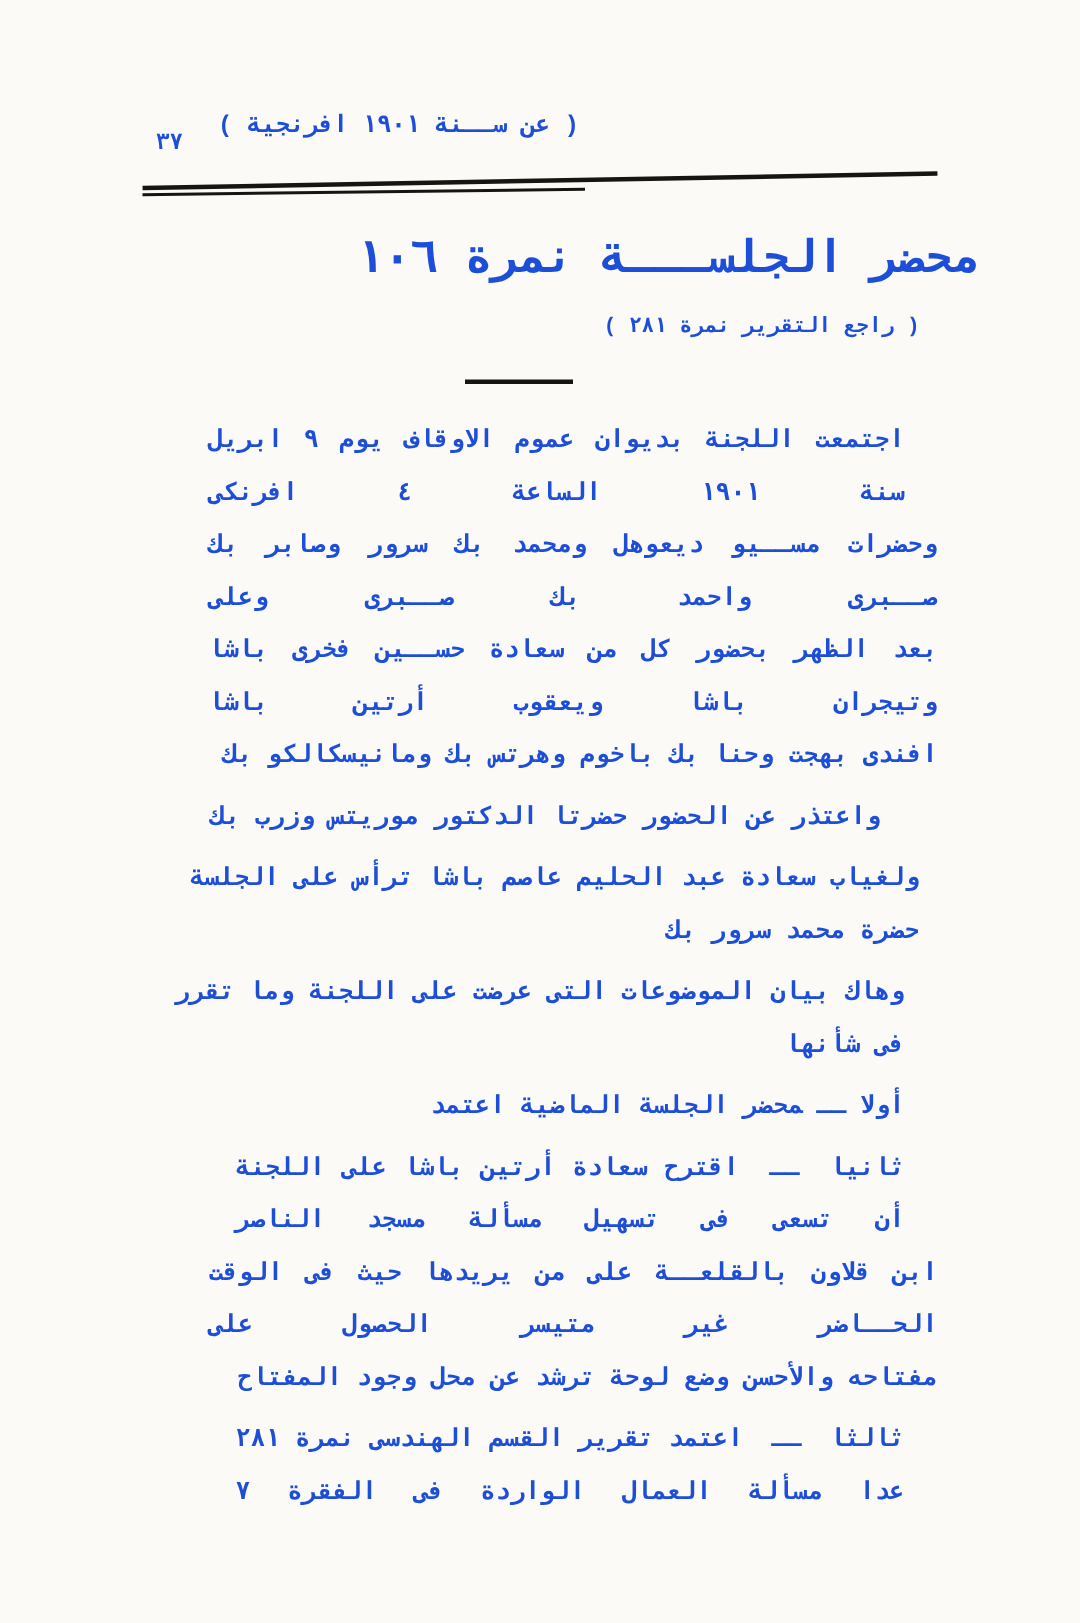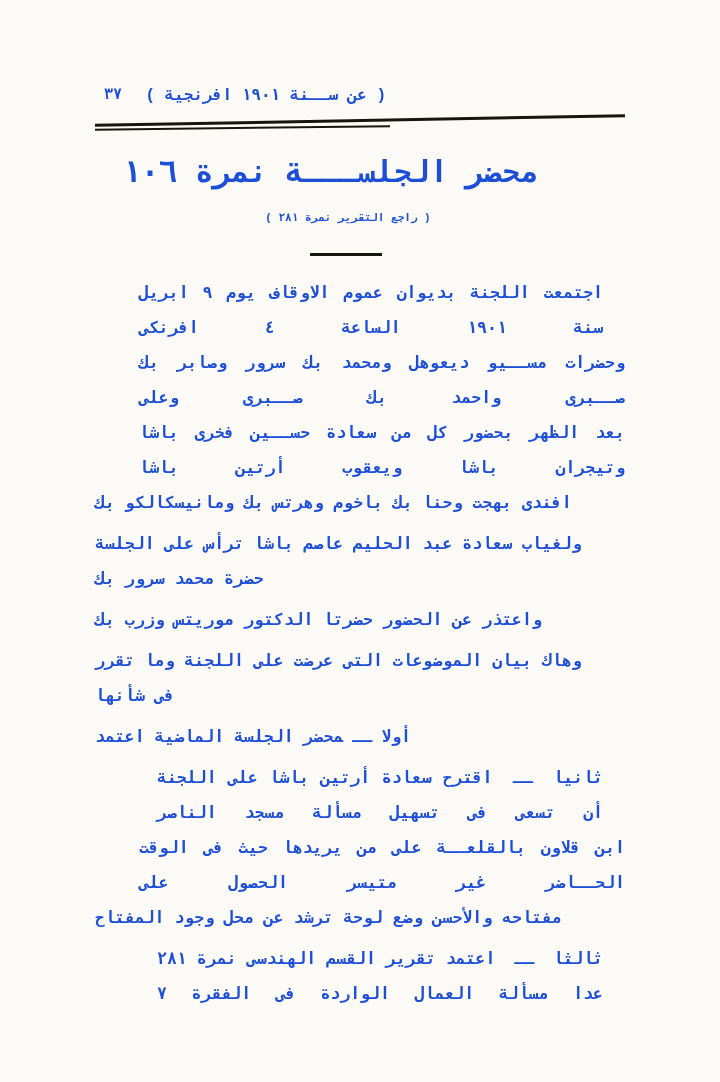--- a/index.html
+++ b/index.html
@@ -17,21 +17,21 @@
     position: absolute;
     left: 104px;
     top: 85px;
     font-size: 15px;
     font-weight: 700;
     letter-spacing: 2px;
   }
   .hdr-note {
     position: absolute;
     left: 158px;
-    top: 85px;
+    top: 73px;
     width: 228px;
     text-align: center;
     font-size: 16px;
     font-weight: 700;
     white-space: nowrap;
   }
   .rule-main {
     position: absolute;
     left: 95px;
     top: 119px;
@@ -52,50 +52,50 @@
   .block {
     position: absolute;
     left: 95px;
     top: 0;
     width: 530px;
   }
   .title {
     position: relative;
     left: 28px;
     margin: 152px 0 0 0;
-    text-align: left;
+    text-align: right;
     font-size: 30px;
     font-weight: 700;
     line-height: 44px;
     white-space: nowrap;
   }
   .subtitle {
     position: relative;
     left: -12px;
     margin-top: 9px;
-    text-align: center;
-    font-size: 11px;
+    text-align: right;
+    font-size: 14px;
     font-weight: 700;
     line-height: 26px;
   }
   .divider {
     position: relative;
     left: -14px;
     width: 72px;
     margin: 22px auto 0 auto;
     border-top: 3px solid #17150f;
   }
   .body {
     margin-top: 20px;
     font-size: 16.5px;
     font-weight: 700;
     line-height: 35px;
   }
   .para { margin: 0 0 6px 0; }
-  .line { text-align: left; }
+  .line { text-align: right; }
   .just { text-align: justify; text-align-last: justify; margin-left: 44px; }
   .ind     { padding-right: 22px; }
   .ind-sm  { padding-right: 12px; }
   .ind-lg  { padding-right: 38px; }
   .gap-s   { padding-left: 18px; }
   .dash { margin: 0 9px; }
 </style>
 </head>
 <body>
 
@@ -115,25 +115,25 @@
     <div class="body">
 
       <div class="para">
         <div class="line just ind">اجتمعت اللجنة بديوان عموم الاوقاف يوم ٩ ابريل سنة ١٩٠١ الساعة ٤ افرنكى</div>
         <div class="line just">وحضرات مســيو ديعوهل ومحمد بك سرور وصابر بك صــبرى واحمد بك صــبرى وعلى</div>
         <div class="line just">بعد الظهر بحضور كل من سعادة حســين فخرى باشا وتيجران باشا ويعقوب أرتين باشا</div>
         <div class="line">افندى بهجت وحنا بك باخوم وهرتس بك ومانيسكالكو بك</div>
       </div>
 
       <div class="para">
-        <div class="line ind-sm">ولغياب سعادة عبد الحليم عاصم باشا ترأس على الجلسة حضرة محمد سرور بك</div>
+        <div class="line ind-lg">واعتذر عن الحضور حضرتا الدكتور موريتس وزرب بك</div>
       </div>
 
       <div class="para">
-        <div class="line ind-lg">واعتذر عن الحضور حضرتا الدكتور موريتس وزرب بك</div>
+        <div class="line ind-sm">ولغياب سعادة عبد الحليم عاصم باشا ترأس على الجلسة حضرة محمد سرور بك</div>
       </div>
 
       <div class="para">
         <div class="line ind">وهاك بيان الموضوعات التى عرضت على اللجنة وما تقرر فى شأنها</div>
       </div>
 
       <div class="para">
         <div class="line ind"><span>أولا</span><span class="dash">ــ</span><span>محضر الجلسة الماضية اعتمد</span></div>
       </div>
 

